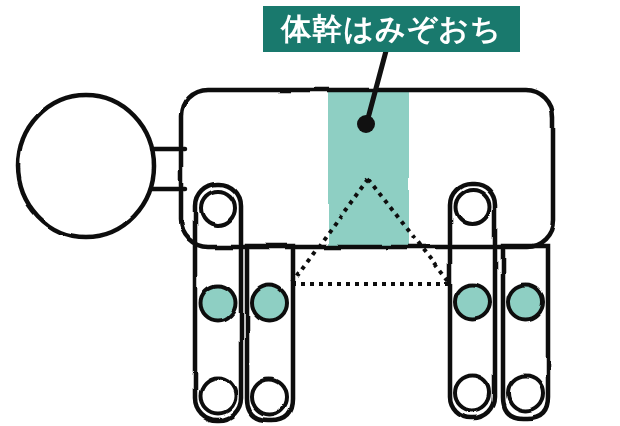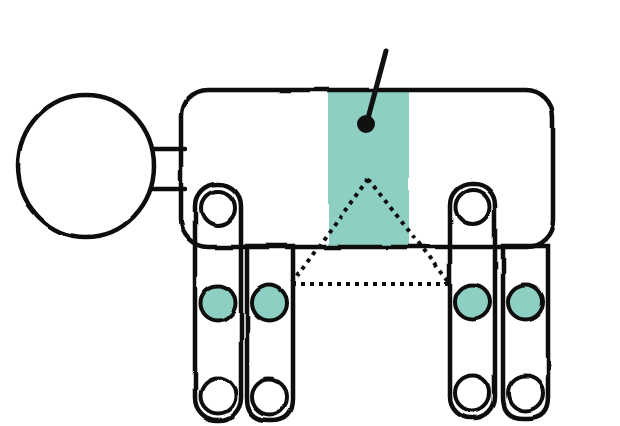--- a/index.html
+++ b/index.html
@@ -84,14 +84,15 @@
       <line x1="368" y1="179" x2="450" y2="283" stroke-width="4" stroke-dasharray="4 5" stroke-linecap="butt"></line>
       <line x1="292" y1="284" x2="450" y2="284" stroke-width="4" stroke-dasharray="4 5" stroke-linecap="butt"></line>
     </g>
 
     <g>
       <line x1="386" y1="51" x2="367" y2="122" stroke="#111111" stroke-width="5" stroke-linecap="round"></line>
       <circle cx="366" cy="124" r="9" fill="#111111" stroke="none"></circle>
     </g>
   </svg>
 
+  <div class="callout-label">体幹はみぞおち</div>
 
 </div>
 
 </body></html>

